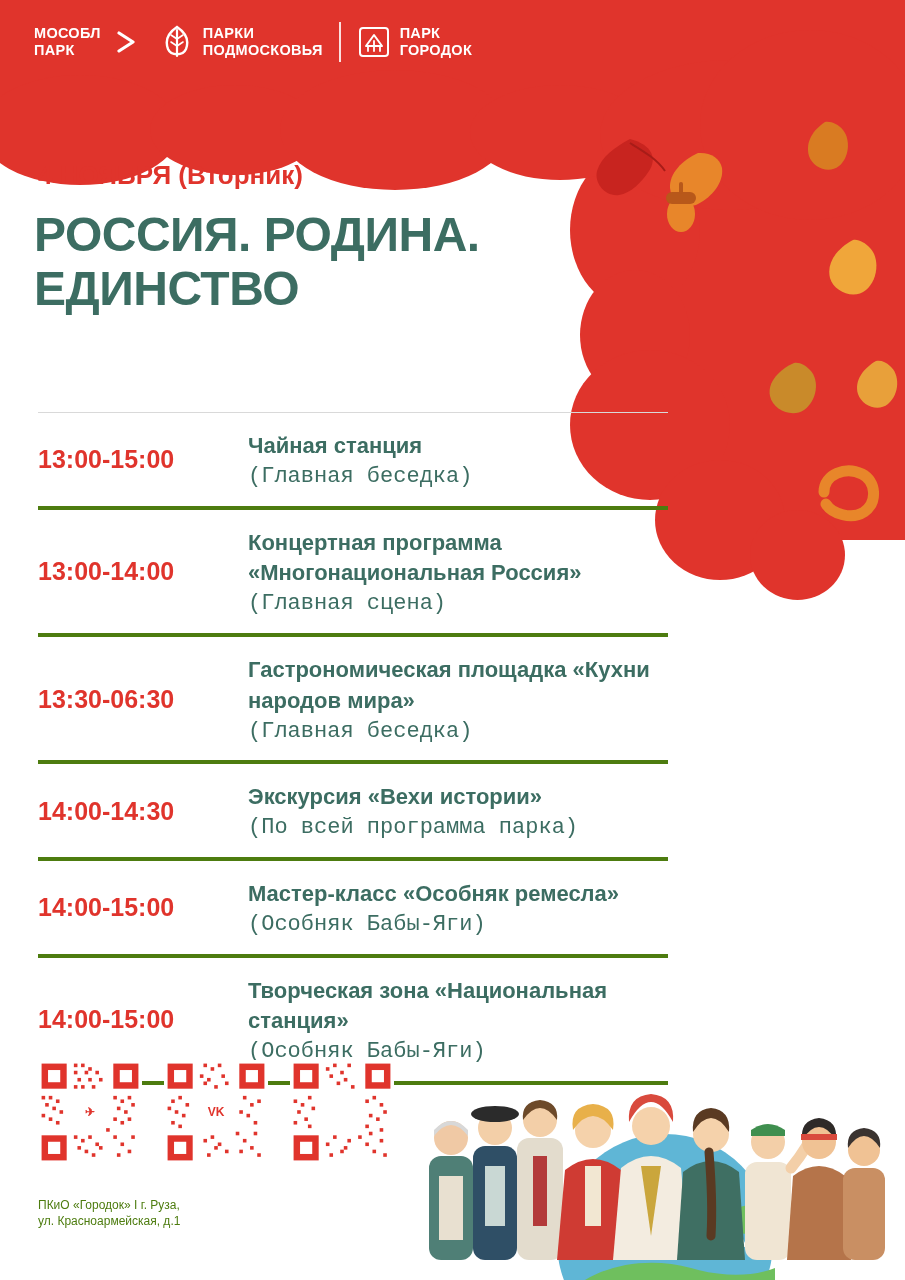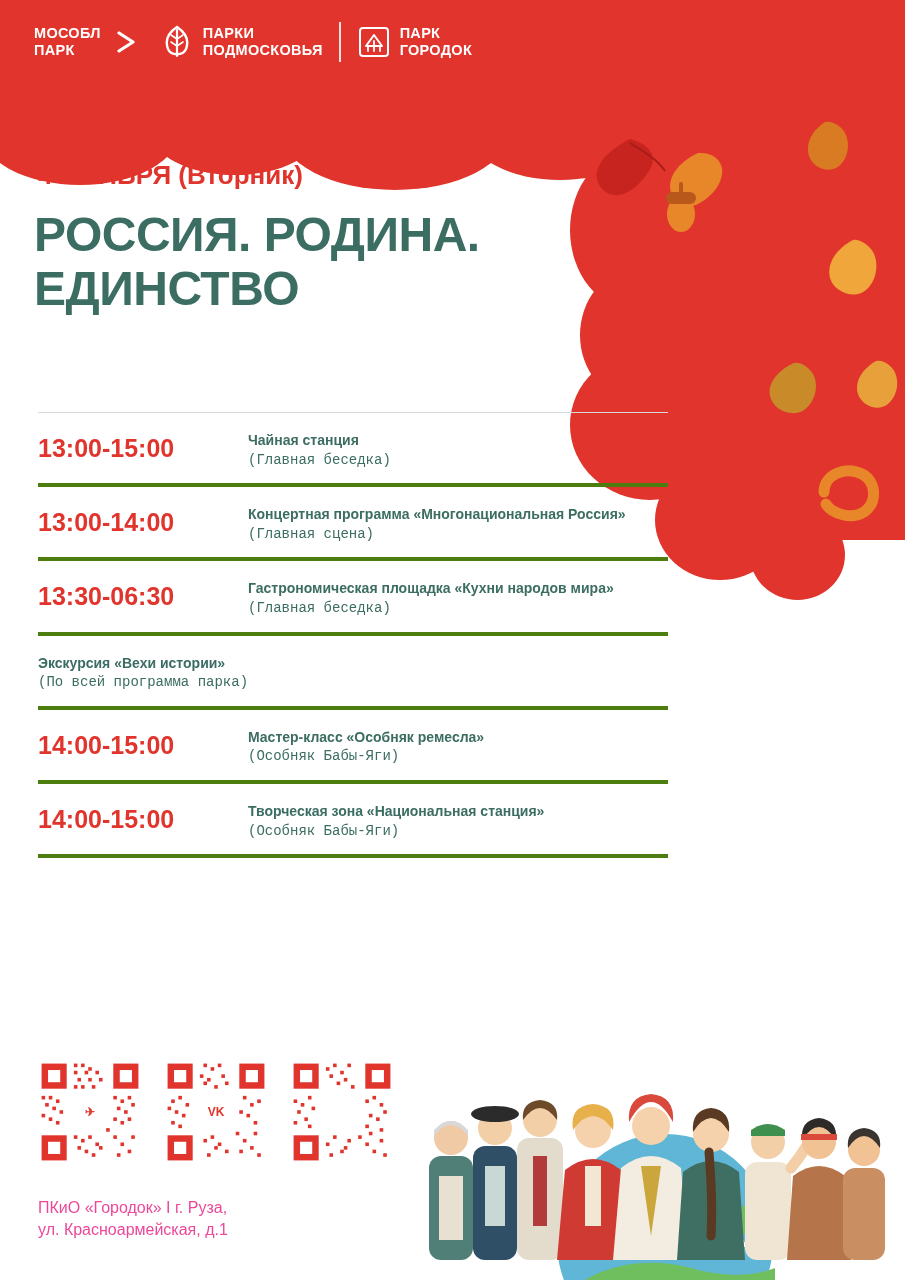--- a/index.html
+++ b/index.html
@@ -162,21 +162,21 @@
     flex: 0 0 210px;
     color: #e0342c;
     font-size: 25px;
     font-weight: bold;
     line-height: 1.25;
     white-space: nowrap;
   }
   .sch-body {
     flex: 1 1 auto;
     color: #3c6d62;
-    font-size: 14px;
+    font-size: 22px;
     line-height: 1.4;
     padding-top: 4px;
   }
   .sch-name { font-weight: bold; }
   .sch-place { font-weight: normal; font-family: Liberation Mono, monospace; }
 
   
   .qr-row {
     position: absolute;
     left: 38px; top: 1060px;
@@ -194,22 +194,22 @@
     display: flex; align-items: center; justify-content: center;
     color: #e0342c;
     font-size: 12px;
     font-weight: bold;
   }
 
   
   .address {
     position: absolute;
     left: 38px; top: 1197px;
-    color: #ec4899;
-    font-size: 16px;
+    color: #4d7c0f;
+    font-size: 12px;
     line-height: 1.35;
     z-index: 5;
     white-space: pre-line;
   }
 
   
   .illustration {
     position: absolute;
     right: 10px; bottom: 0;
     width: 480px;
@@ -352,20 +352,21 @@
 
     <div class="sch-row">
       <div class="sch-time">13:30-06:30</div>
       <div class="sch-body">
         <div class="sch-name">Гастрономическая площадка «Кухни народов мира»</div>
         <div class="sch-place">(Главная беседка)</div>
       </div>
     </div>
 
     <div class="sch-row">
+      <div class="sch-time">14:00-14:30</div>
       <div class="sch-body">
         <div class="sch-name">Экскурсия «Вехи истории»</div>
         <div class="sch-place">(По всей программа парка)</div>
       </div>
     </div>
 
     <div class="sch-row">
       <div class="sch-time">14:00-15:00</div>
       <div class="sch-body">
         <div class="sch-name">Мастер-класс «Особняк ремесла»</div>

